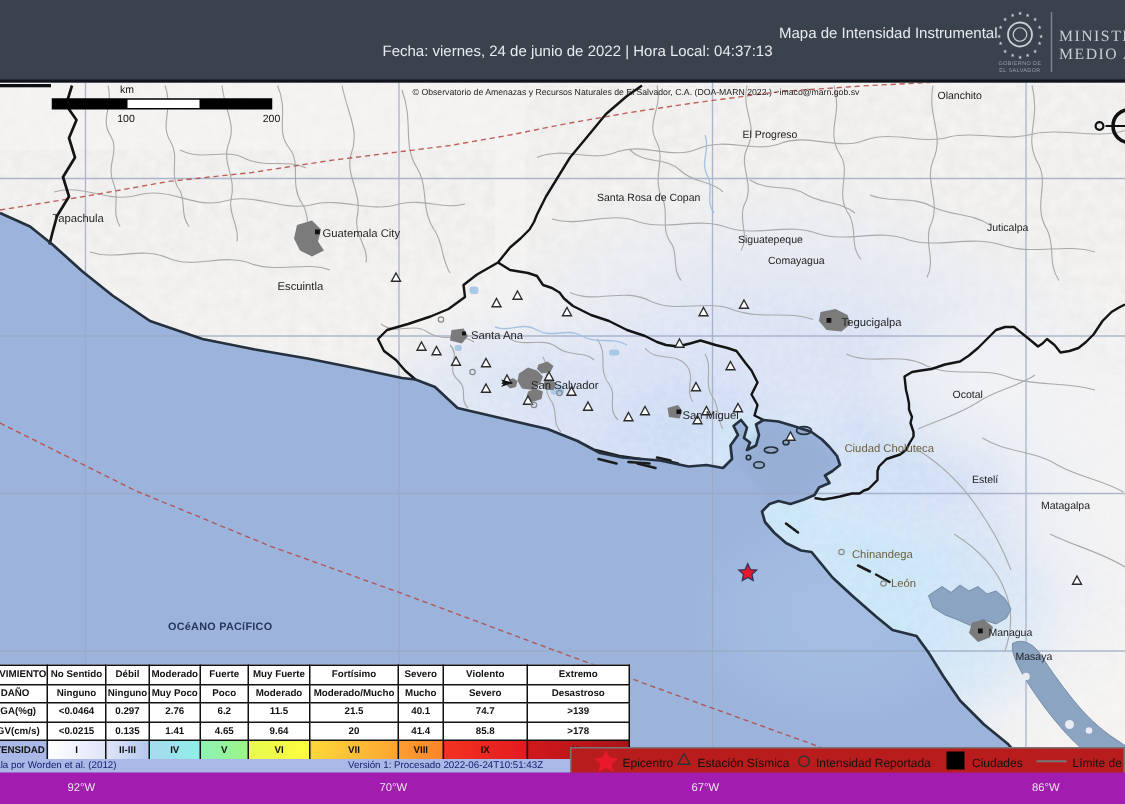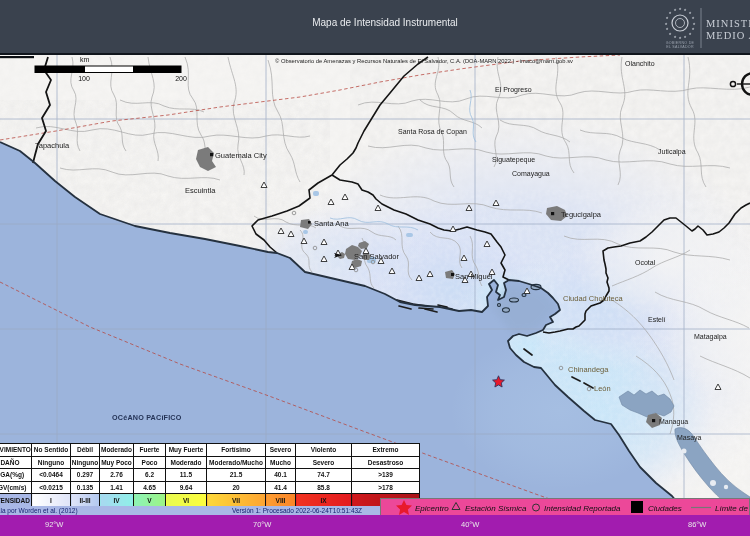--- a/index.html
+++ b/index.html
@@ -4,22 +4,22 @@
 <style>
   html,body{margin:0;padding:0;}
   #page{position:relative;width:750px;height:536px;overflow:hidden;background:#f7f6f4;
         font-family:"Liberation Sans",sans-serif;}
   #hdr{position:absolute;left:0;top:0;width:750px;height:55px;background:#3a424e;
        border-bottom:2px solid #10151c;box-sizing:border-box;}
   #hdr .t{position:absolute;width:560px;left:105px;text-align:center;color:#e9ebee;}
   #map{position:absolute;left:0;top:55px;}
   #ftr{position:absolute;left:0;top:515px;width:744px;height:21px;background:#a21caf;padding-left:35px;}
   #ftr span{position:absolute;top:5px;color:#e8e8e8;font-size:7.5px;}
-  #legend{position:absolute;left:380px;top:498px;width:370px;height:19px;background:#ec4899;
-          border:1px solid #777;box-sizing:border-box;font-style:italic;}
+  #legend{position:absolute;left:380px;top:498px;width:370px;height:19px;background:#b91c1c;
+          border:1px solid #777;box-sizing:border-box;}
   #tblwrap{position:absolute;left:-12px;top:443px;}
   table{border-collapse:collapse;background:#fff;}
   td{border:1px solid #111;text-align:center;font-weight:bold;color:#111;
      font-size:6.5px;padding:0;height:11.6px;white-space:nowrap;}
   #strip{position:absolute;left:0;top:506px;width:381px;height:9px;background:#a9b8e6;
          overflow:hidden;}
   #strip div{position:absolute;top:1px;font-size:6.5px;color:#14206e;white-space:nowrap;}
 </style>
 </head>
 <body>
@@ -311,21 +311,22 @@
   <g>
     <circle cx="753" cy="84" r="11" fill="none" stroke="#111" stroke-width="2.4"></circle>
     <line x1="737" y1="84" x2="753" y2="84" stroke="#111" stroke-width="1.4"></line>
     <circle cx="733" cy="84" r="2.6" fill="none" stroke="#111" stroke-width="1.5"></circle>
   </g>
 
   <path d="M498.5,375.8 L500.2,379.7 L504.4,380.1 L501.3,382.9 L502.1,387.0 L498.5,384.9 L494.9,387.0 L495.7,382.9 L492.6,380.1 L496.8,379.7 Z" fill="#e8192c" stroke="#33335c" stroke-width="0.9"></path>
 </svg>
 
 <div id="hdr">
-  <div class="t" style="top:17px;font-size:10px;">Mapa de Intensidad Instrumental</div>
+  <div class="t" style="top:17px;font-size:10px;text-align:right;">Mapa de Intensidad Instrumental</div>
+  <div class="t" style="top:29px;font-size:10px;">Fecha: viernes, 24 de junio de 2022 | Hora Local: 04:37:13</div>
 
   <svg width="130" height="55" style="position:absolute;left:620px;top:0;" viewBox="0 0 130 55">
     <g fill="#c9ced6">
       <circle cx="60" cy="23" r="8" fill="none" stroke="#c9ced6" stroke-width="1.2"></circle>
       <circle cx="60" cy="23" r="4.5" fill="none" stroke="#c9ced6" stroke-width="0.8"></circle>
       <g font-size="3.5">
         <text x="60" y="10" text-anchor="middle">★</text>
             <text x="60" y="39" text-anchor="middle">★</text>
         <text x="46" y="25" text-anchor="middle">★</text>
             <text x="74" y="25" text-anchor="middle">★</text>
@@ -435,17 +436,17 @@
     <rect x="630" y="501" width="12" height="12" fill="#000"></rect>
     <text x="647" y="511" font-size="8" fill="#111">Ciudades</text>
     <line x1="690" y1="507.5" x2="710" y2="507.5" stroke="#777" stroke-width="1.2"></line>
     <text x="714" y="511" font-size="8" fill="#111">Límite de</text>
   </svg>
 </div>
 
 <div id="ftr">
   <span style="left:45px;">92°W</span>
   <span style="left:253px;">70°W</span>
-  <span style="left:461px;">40°W</span>
+  <span style="left:461px;">67°W</span>
   <span style="left:672px;margin-left:16px;">86°W</span>
 </div>
 
 </div>
 
 </body></html>

